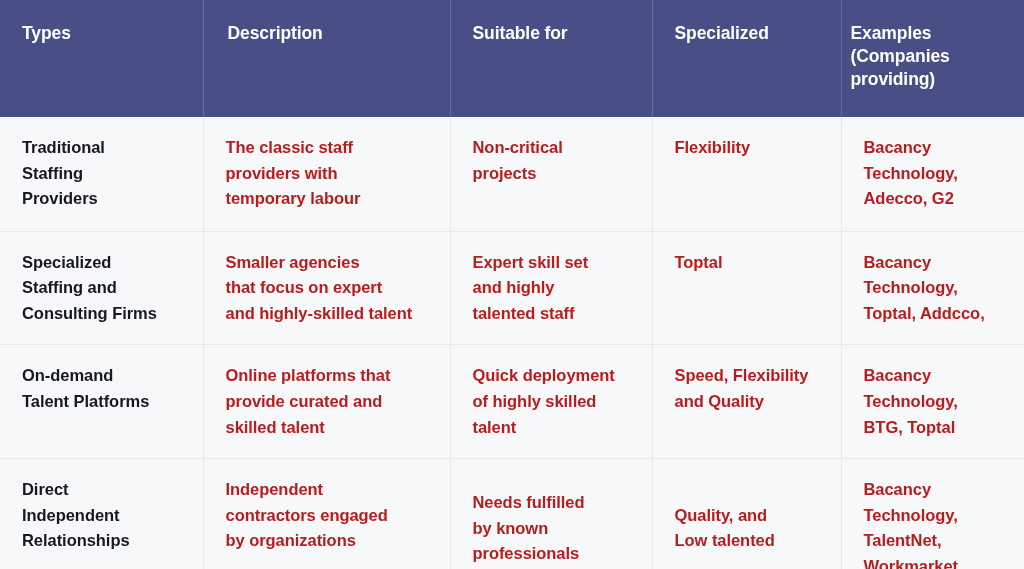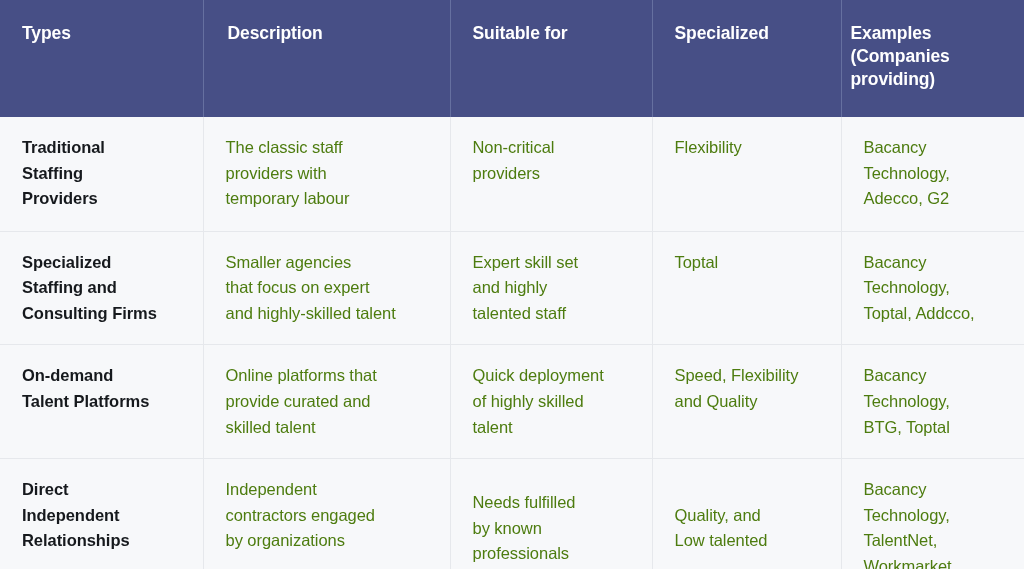--- a/index.html
+++ b/index.html
@@ -52,23 +52,23 @@
   th.th-examples  { width: 183px; padding-left: 9px; }
 
   .th-inner { display: block; }
 
   
   tbody tr {
     background: #F7F8FA;
   }
   tbody td {
     background: #F7F8FA;
-    color: #4d7c0f;
+    color: #b91c1c;
     font-size: 16.5px;
-    font-weight: normal;
+    font-weight: bold;
     text-align: left;
     padding: 18px 18px 18px 22px;
     box-sizing: border-box;
     border-right: 1px solid #E6E8EC;
     border-bottom: 1px solid #E6E8EC;
     line-height: 1.55;
     letter-spacing: -0.05px;
     vertical-align: top;
   }
   tbody td:last-child {
@@ -129,21 +129,21 @@
 Staffing
 Providers</span>
         </td>
         <td class="col-desc">
           <span class="cell-text">The classic staff
 providers with
 temporary labour</span>
         </td>
         <td class="col-suitable">
           <span class="cell-text">Non-critical
-providers</span>
+projects</span>
         </td>
         <td class="col-adv">
           <span class="cell-text">Flexibility</span>
         </td>
         <td class="col-examples">
           <span class="cell-text">Bacancy
 Technology,
 Adecco, G2</span>
         </td>
       </tr>

